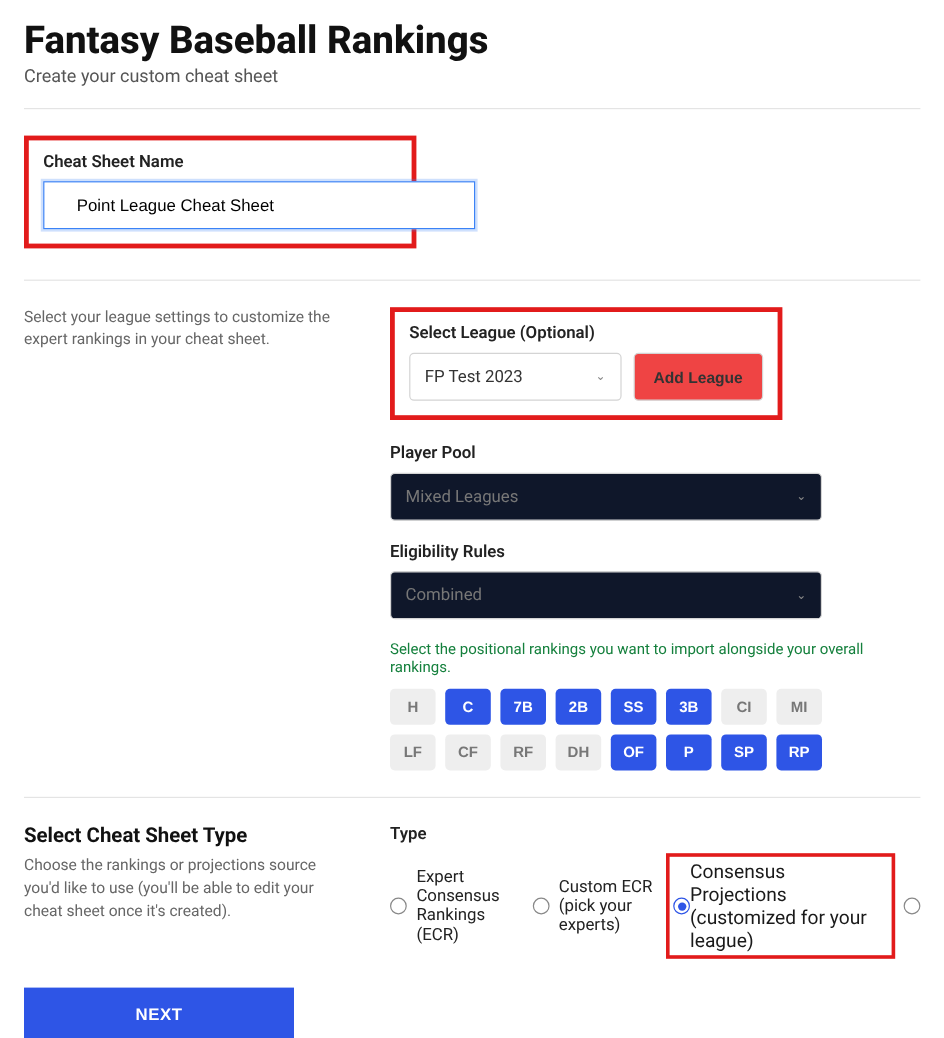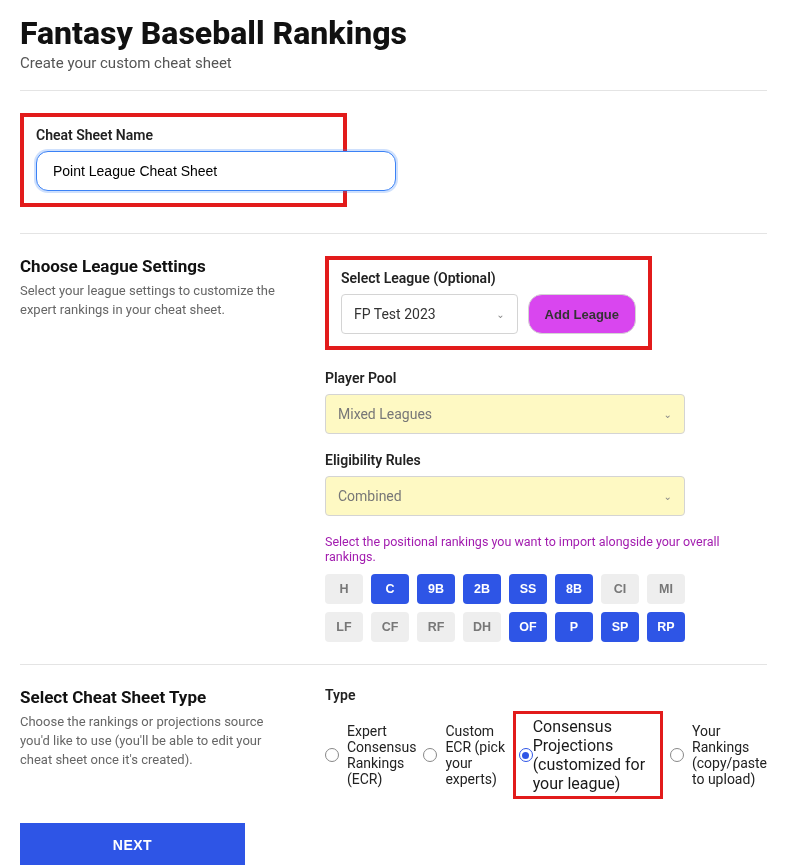--- a/index.html
+++ b/index.html
@@ -53,40 +53,40 @@
     min-width: 0;
   }
   .field-label {
     font-size: 14px;
     font-weight: 600;
     color: #222;
     margin-bottom: 8px;
   }
   .field-sub {
     font-size: 12.5px;
-    color: #a21caf;
+    color: #15803d;
     margin: 2px 0 10px 0;
   }
   .hlbox {
     border: 4px solid #e21b1b;
     padding: 10px 12px 12px 12px;
     margin-bottom: 4px;
     position: relative;
   }
   .hlbox-narrow {
     display: inline-block;
     width: 327px;
   }
   .text-input {
     width: 360px;
     height: 40px;
-    padding: 0 16px;
+    padding: 0 27px;
     font-size: 14px;
     border: 1px solid #c8c8c8;
-    border-radius: 12px;
+    border-radius: 0;
     outline: none;
   }
   .text-input.focused {
     border-color: #3b82f6;
     box-shadow: 0 0 0 2px rgba(59,130,246,0.25);
   }
   .select-row { display: flex; gap: 10px; align-items:center; }
   .select {
     height: 40px;
     padding: 0 12px;
@@ -94,35 +94,35 @@
     border: 1px solid #d4d4d4;
     border-radius: 4px;
     background: #fff;
     display: flex;
     align-items: center;
     justify-content: space-between;
     color: #333;
     cursor: pointer;
   }
   .select.disabled {
-    background: #fef9c3;
+    background: #0f172a;
     color: #777;
     cursor: default;
   }
   .select .chev {
     font-size: 10px;
     color: #888;
     margin-left: 8px;
   }
   .btn-secondary {
     height: 40px;
     padding: 12px 16px;
     border: 1px solid #d4d4d4;
-    background: #d946ef;
-    border-radius: 14px;
+    background: #ef4444;
+    border-radius: 4px;
     font-size: 13px;
     font-weight: 600;
     color: #333;
     cursor: pointer;
   }
   .block { margin-bottom: 18px; }
   .pos-chips {
     display: flex;
     flex-wrap: wrap;
     gap: 8px;
@@ -198,21 +198,20 @@
       <input class="text-input focused" type="text" value="Point League Cheat Sheet" style="">
     </div>
   </div>
 </div>
 
 <hr class="sep">
 
 
 <div class="section">
   <div class="section-left">
-    <h2>Choose League Settings</h2>
     <p>Select your league settings to customize the expert rankings in your cheat sheet.</p>
   </div>
   <div class="section-right">
 
     <div class="hlbox hlbox-narrow">
       <div class="field-label">Select League (Optional)</div>
       <div class="select-row">
         <div class="select" style="flex:1;gap:40px;">
           <span>FP Test 2023</span>
           <span class="chev">⌄</span>
@@ -235,24 +234,24 @@
         <span>Combined</span>
         <span class="chev">⌄</span>
       </div>
     </div>
 
     <div class="block" style="margin-bottom:0;">
       <div class="field-sub">Select the positional rankings you want to import alongside your overall rankings.</div>
       <div class="pos-chips" id="pos-chips">
           <button class="chip off">H</button>
           <button class="chip on">C</button>
-          <button class="chip on">9B</button>
+          <button class="chip on">7B</button>
           <button class="chip on">2B</button>
           <button class="chip on">SS</button>
-          <button class="chip on">8B</button>
+          <button class="chip on">3B</button>
           <button class="chip off">CI</button>
           <button class="chip off">MI</button>
           <button class="chip off">LF</button>
           <button class="chip off">CF</button>
           <button class="chip off">RF</button>
           <button class="chip off">DH</button>
           <button class="chip on">OF</button>
           <button class="chip on">P</button>
           <button class="chip on">SP</button>
           <button class="chip on">RP</button>
@@ -280,21 +279,20 @@
         <div class="radio-row">
           <span class="radio"></span>
           <span>Custom ECR (pick your experts)</span>
         </div>
         <div><div class="radio-hl">
             <span class="radio selected"></span>
             <span>Consensus Projections (customized for your league)</span>
           </div></div>
         <div class="radio-row">
           <span class="radio"></span>
-          <span>Your Rankings (copy/paste to upload)</span>
         </div>
       </div>
   </div>
 </div>
 
 <button class="next-btn">NEXT</button>
 
 
 
 

